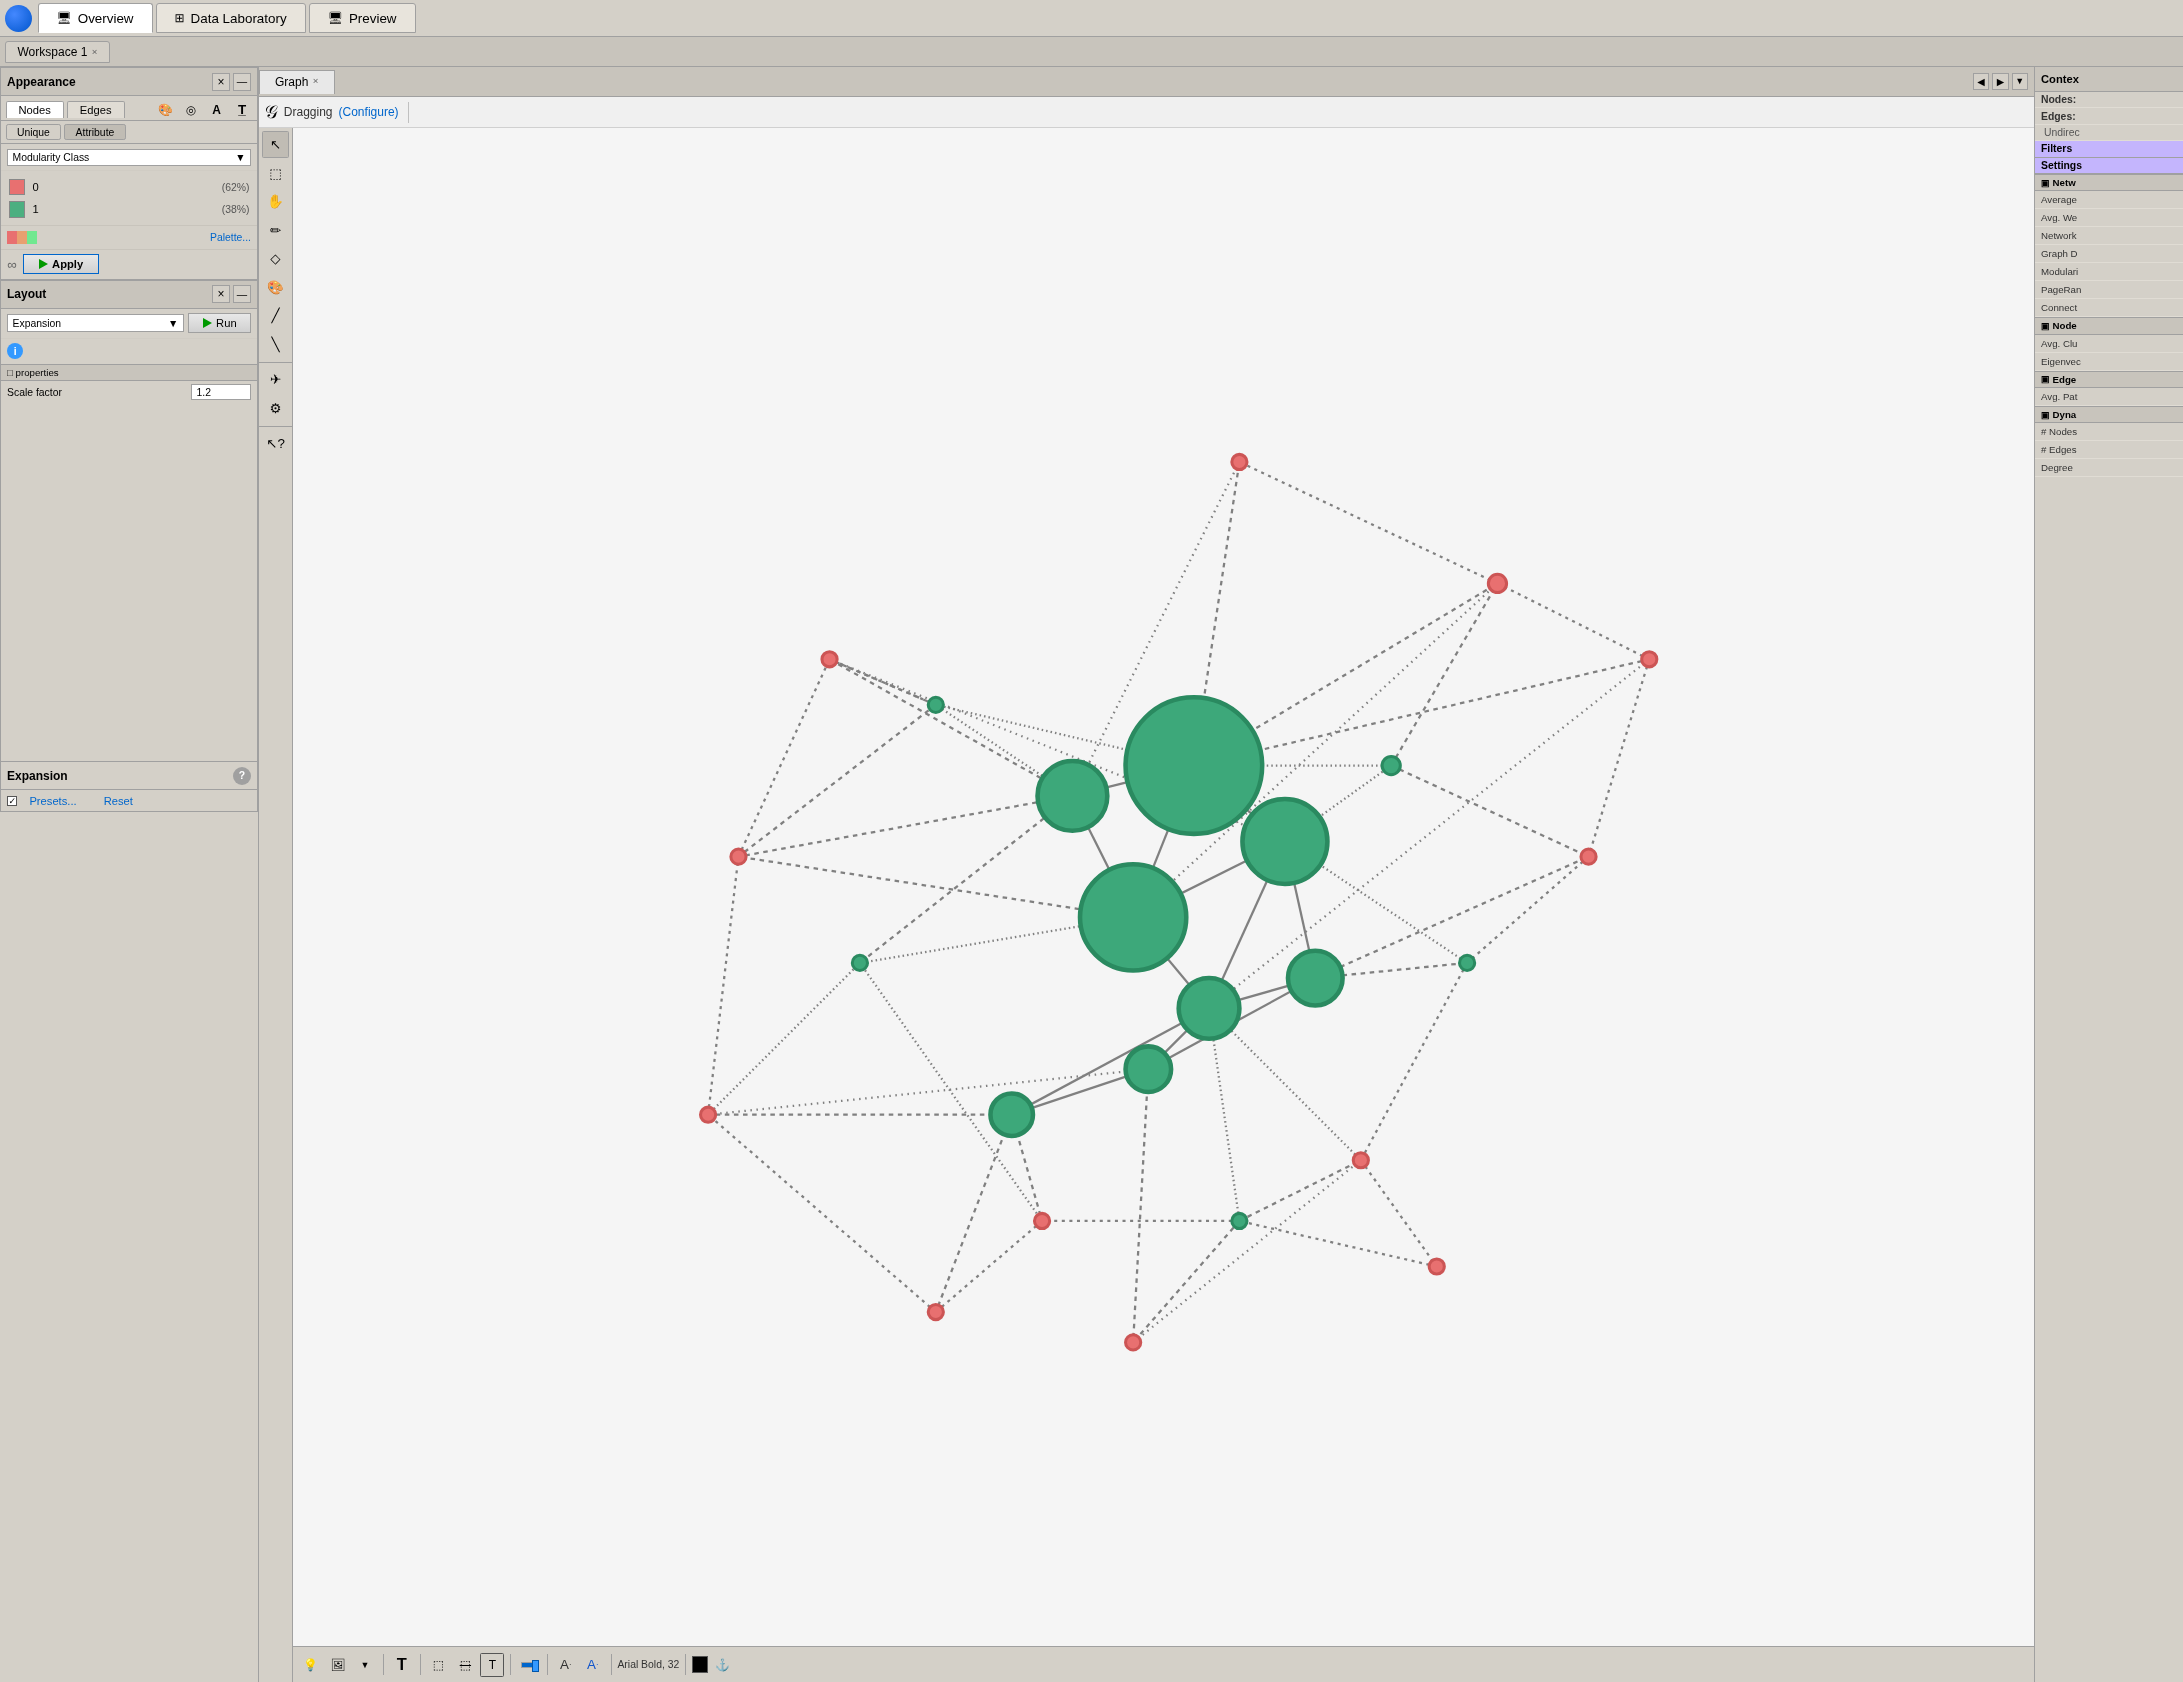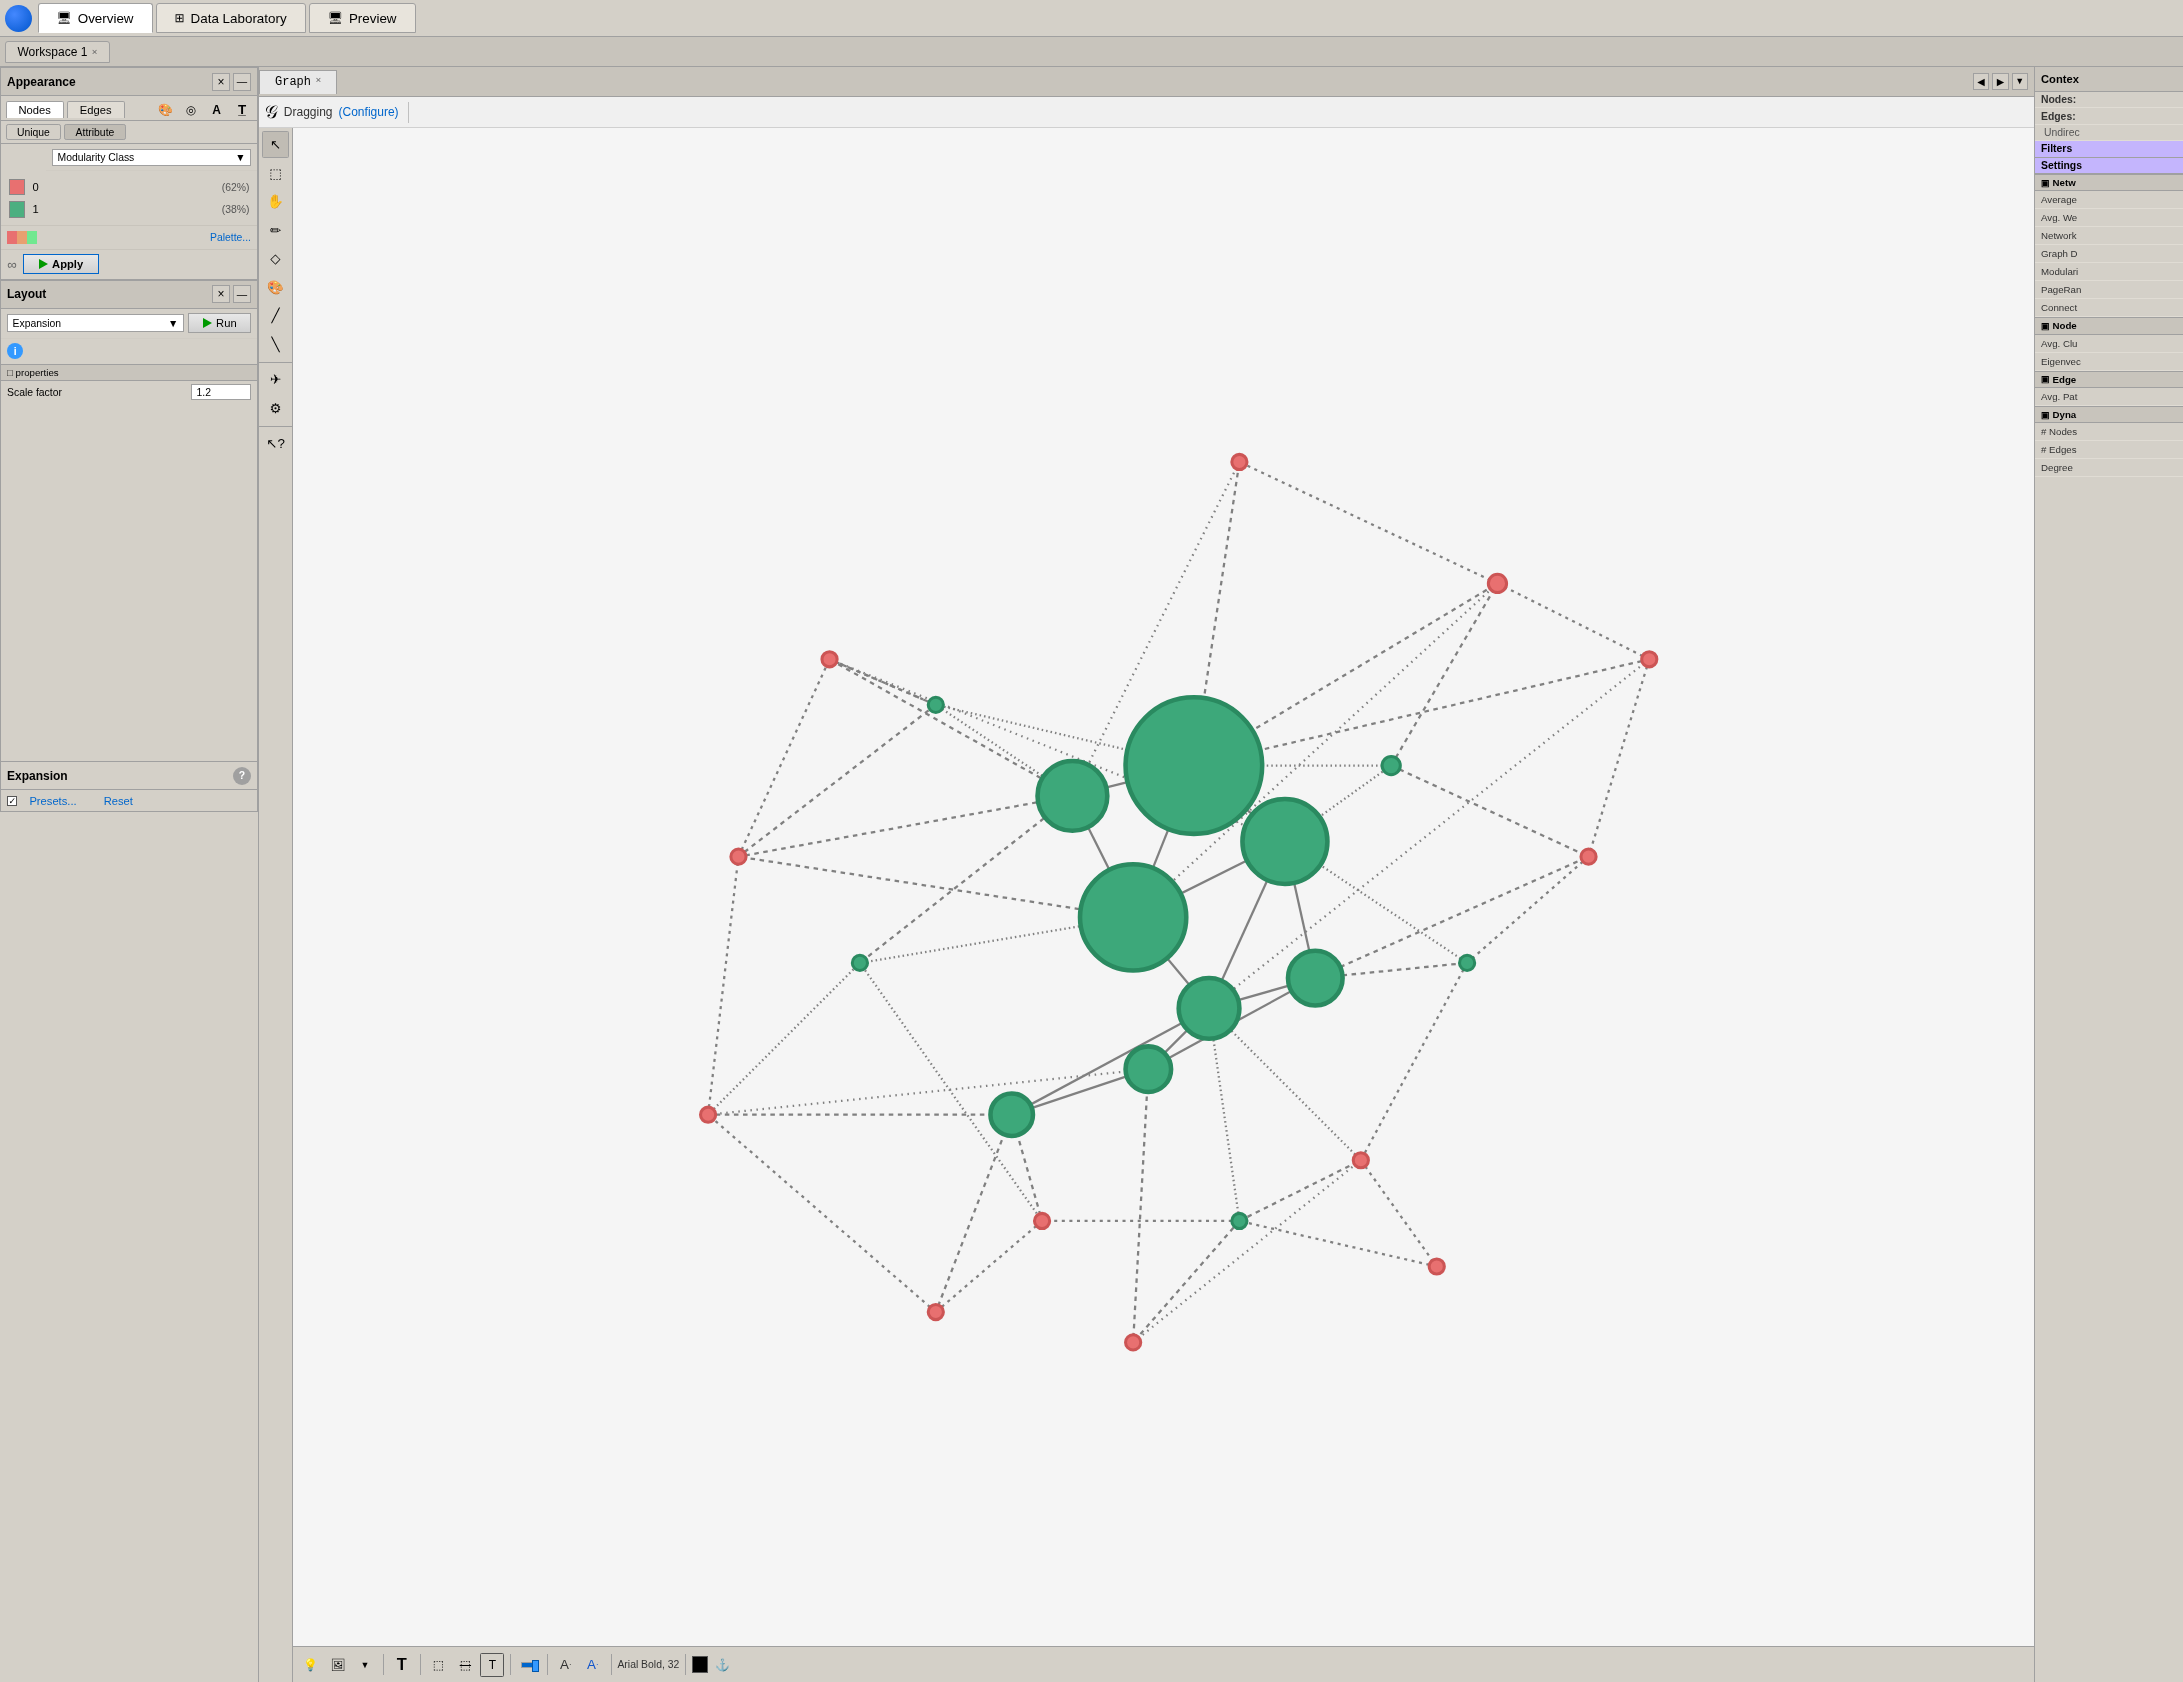--- a/index.html
+++ b/index.html
@@ -168,21 +168,20 @@
     .sub-tab.active {
       background: #c0bcb4;
     }
 
     
     .dropdown-row {
       display: flex;
       align-items: center;
       padding: 4.5px 6px;
       border-bottom: 0.7px solid #d0ccc4;
-      margin-left: 45px;
     }
     .dropdown-select {
       flex: 1;
       background: white;
       border: 0.7px solid #a0a0a0;
       padding: 2.2px 4.5px;
       font-size: 10.4px;
       cursor: pointer;
       display: flex;
       align-items: center;
@@ -397,21 +396,20 @@
     }
     .graph-tab {
       display: flex;
       gap: 4.5px;
       padding: 4.5px 15px;
       background: #d4d0c8;
       border: 0.7px solid #a0a0a0;
       border-bottom: none;
       font-size: 12px;
       cursor: pointer;
-      font-family: Liberation Mono, monospace;
     }
     .graph-tab.active { background: #e8e8e8; }
     .graph-tab-close { font-size: 9.7px; color: #666; }
     .graph-nav {
       display: flex;
       align-items: center;
       margin-left: auto;
       gap: 3px;
       padding-right: 6px;
     }

